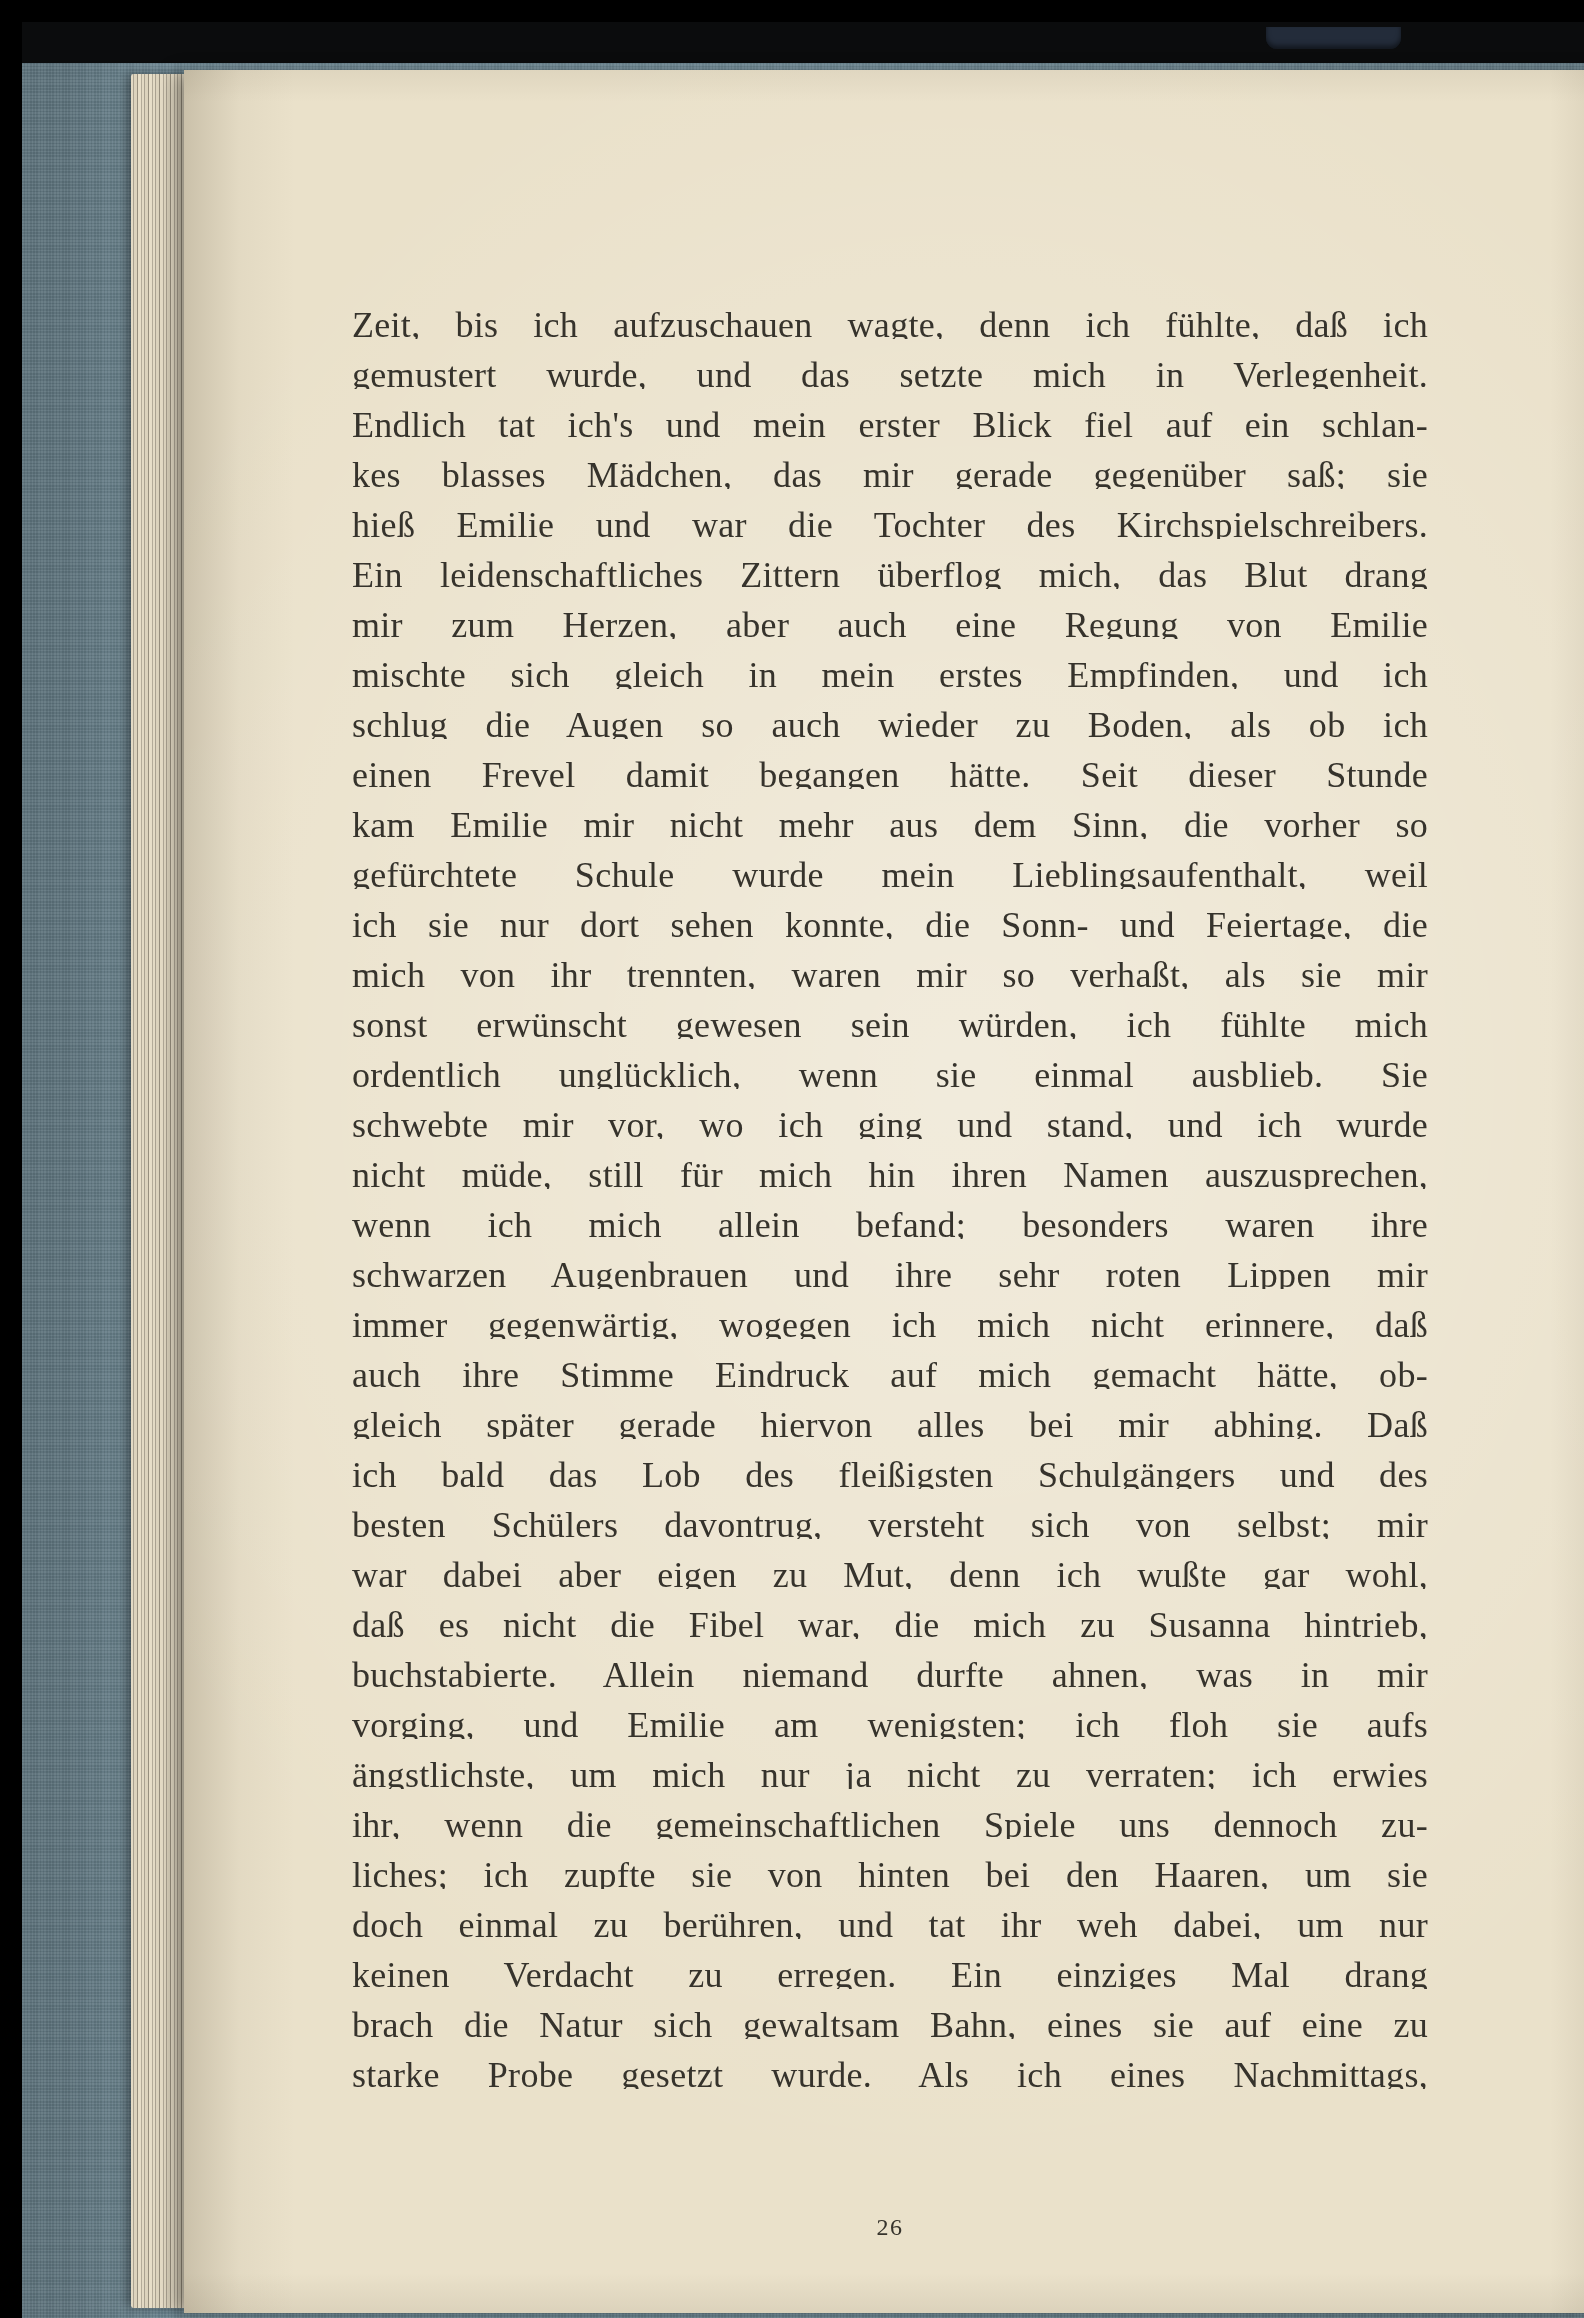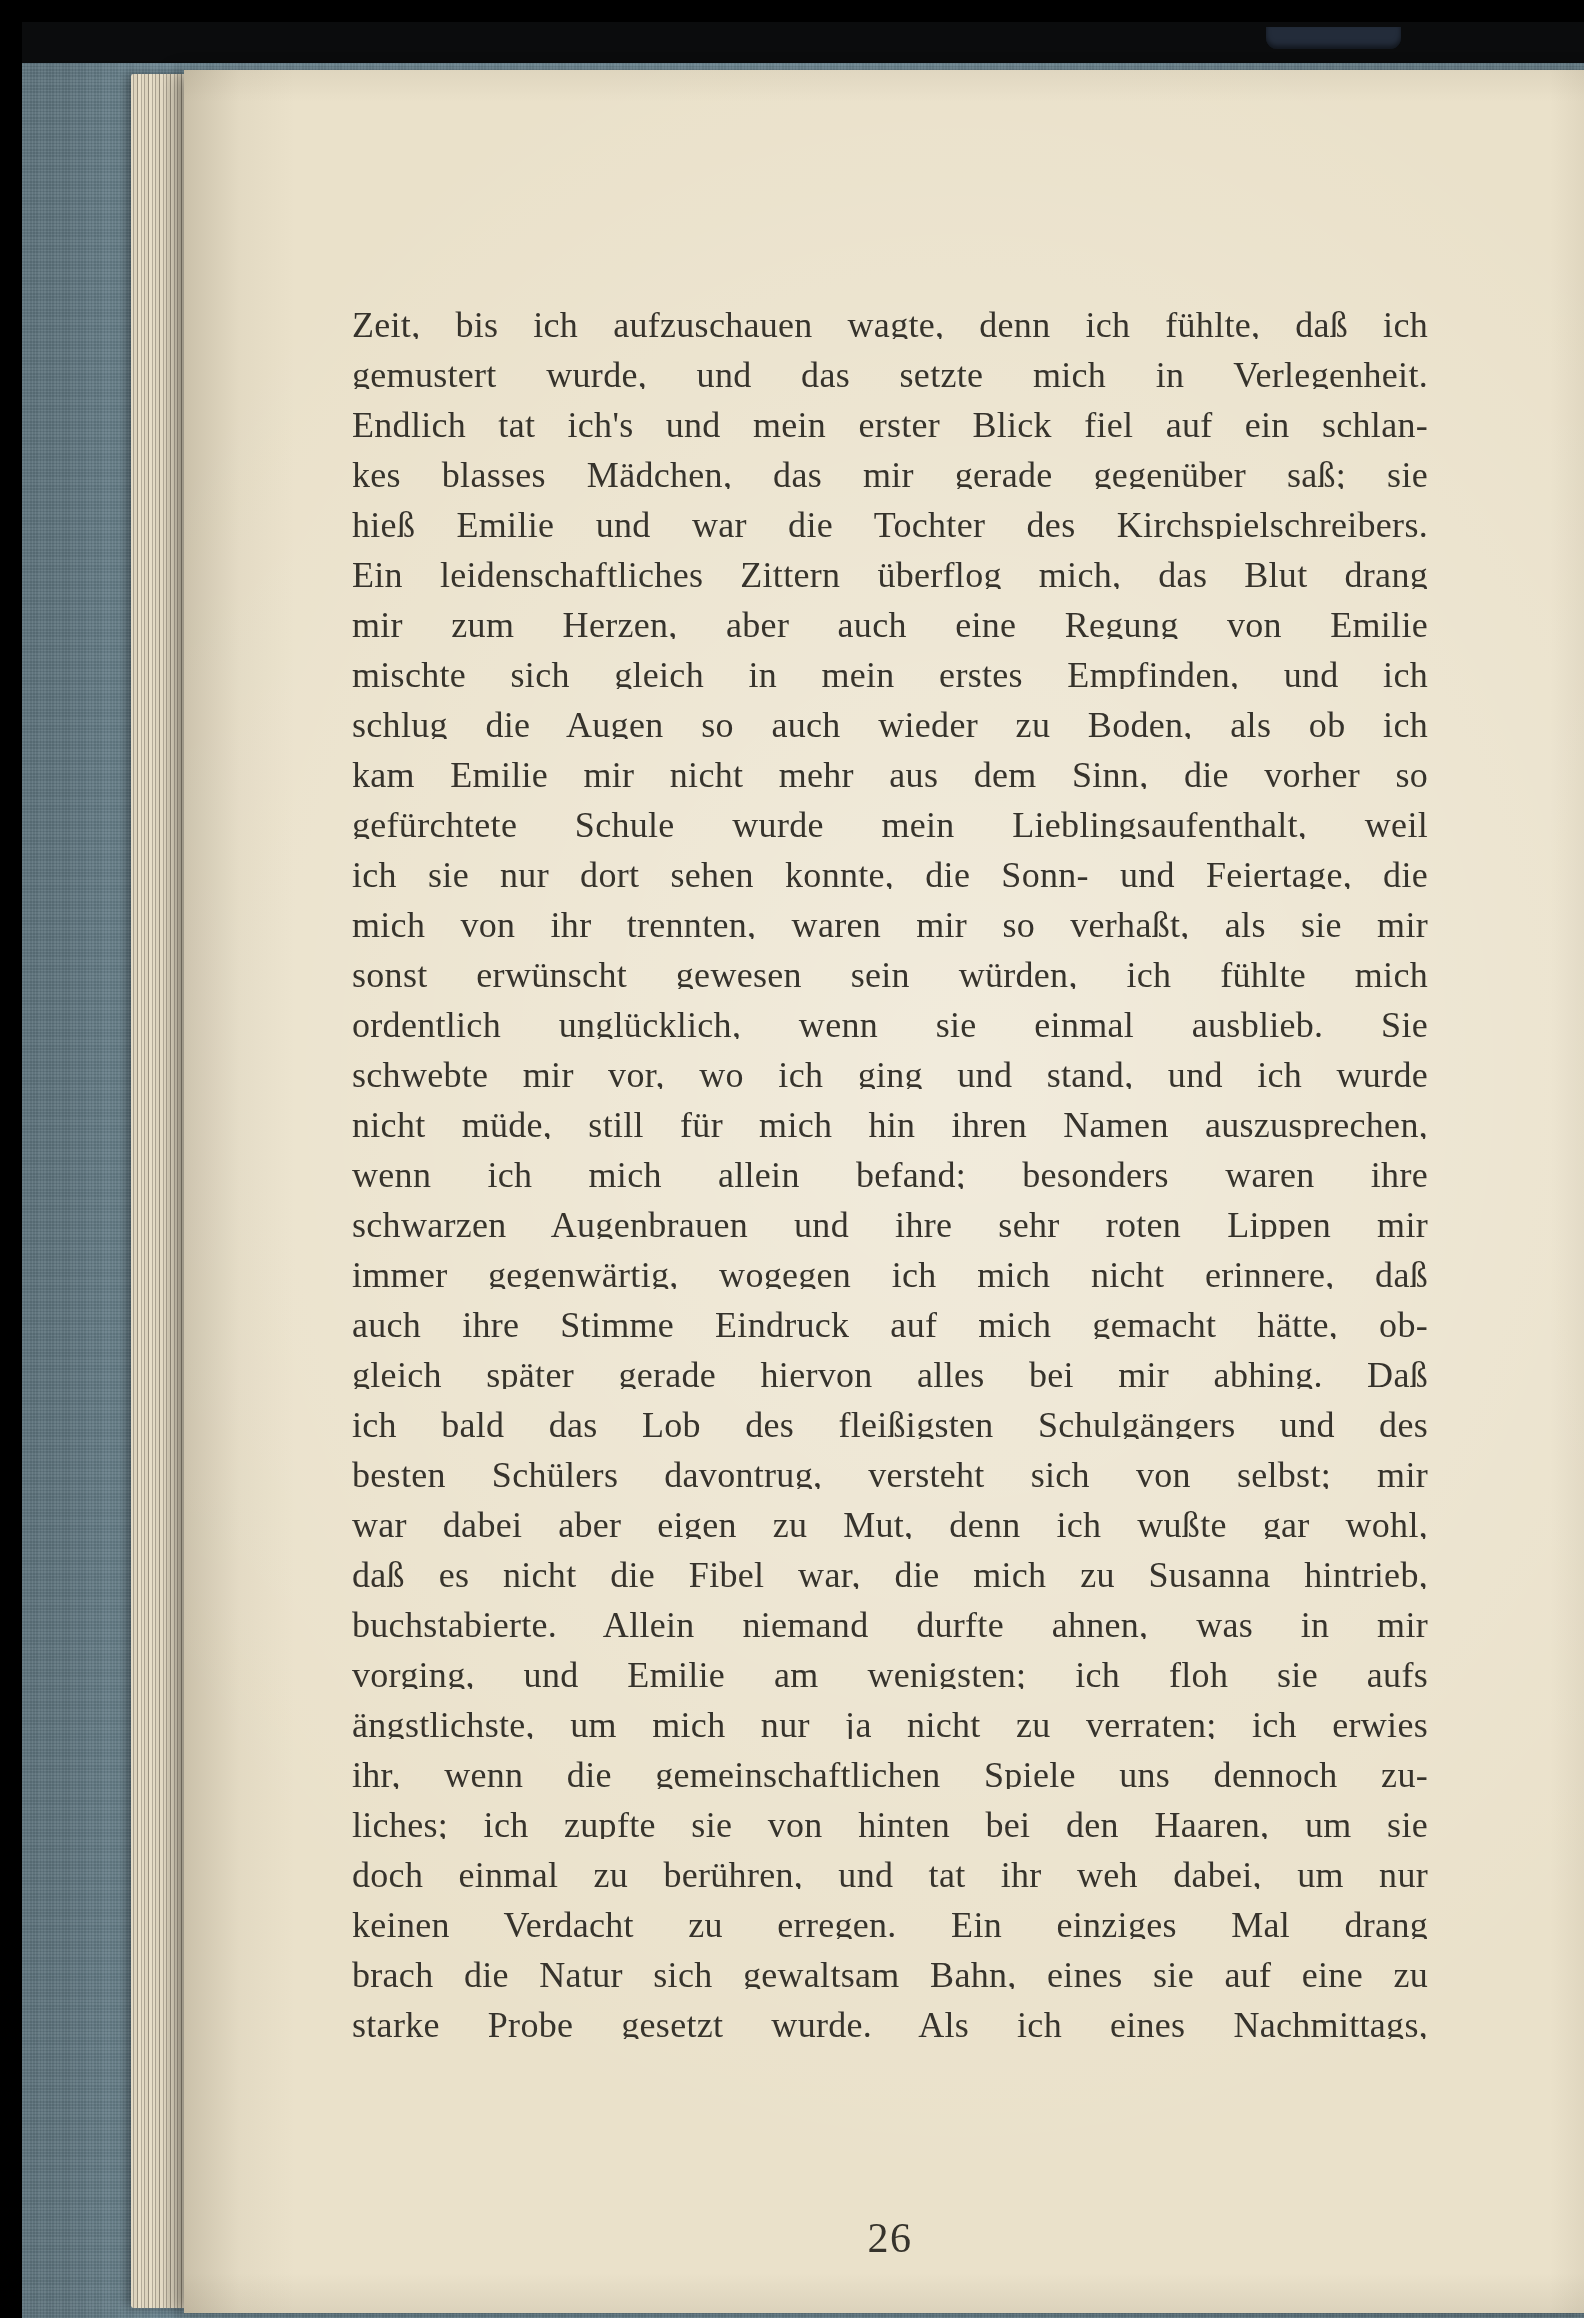--- a/index.html
+++ b/index.html
@@ -75,21 +75,21 @@
     text-align-last:justify;
     text-justify:inter-word;
     white-space:normal;
     height:50px;
     overflow:hidden;
   }
 
   .page-number{
     position:absolute;left:146px;top:2133px;width:1120px;
     text-align:center;color:var(--ink);
-    font-size:42px;letter-spacing:1.6px;
+    font-size:24px;letter-spacing:1.6px;
   }
 </style>
 </head>
 <body>
 
 <div class="screen">
 
   <div class="cover"></div>
 
   <div class="bar-top"></div>
@@ -102,20 +102,21 @@
 
     <div class="line">Zeit, bis ich aufzuschauen wagte, denn ich fühlte, daß ich</div>
         <div class="line">gemustert wurde, und das setzte mich in Verlegenheit.</div>
         <div class="line">Endlich tat ich's und mein erster Blick fiel auf ein schlan-</div>
         <div class="line">kes blasses Mädchen, das mir gerade gegenüber saß; sie</div>
         <div class="line">hieß Emilie und war die Tochter des Kirchspielschreibers.</div>
         <div class="line">Ein leidenschaftliches Zittern überflog mich, das Blut drang</div>
         <div class="line">mir zum Herzen, aber auch eine Regung von Emilie</div>
         <div class="line">mischte sich gleich in mein erstes Empfinden, und ich</div>
         <div class="line">schlug die Augen so auch wieder zu Boden, als ob ich</div>
+        <div class="line">einen Frevel damit begangen hätte. Seit dieser Stunde</div>
         <div class="line">kam Emilie mir nicht mehr aus dem Sinn, die vorher so</div>
         <div class="line">gefürchtete Schule wurde mein Lieblingsaufenthalt, weil</div>
         <div class="line">ich sie nur dort sehen konnte, die Sonn- und Feiertage, die</div>
         <div class="line">mich von ihr trennten, waren mir so verhaßt, als sie mir</div>
         <div class="line">sonst erwünscht gewesen sein würden, ich fühlte mich</div>
         <div class="line">ordentlich unglücklich, wenn sie einmal ausblieb. Sie</div>
         <div class="line">schwebte mir vor, wo ich ging und stand, und ich wurde</div>
         <div class="line">nicht müde, still für mich hin ihren Namen auszusprechen,</div>
         <div class="line">wenn ich mich allein befand; besonders waren ihre</div>
         <div class="line">schwarzen Augenbrauen und ihre sehr roten Lippen mir</div>

